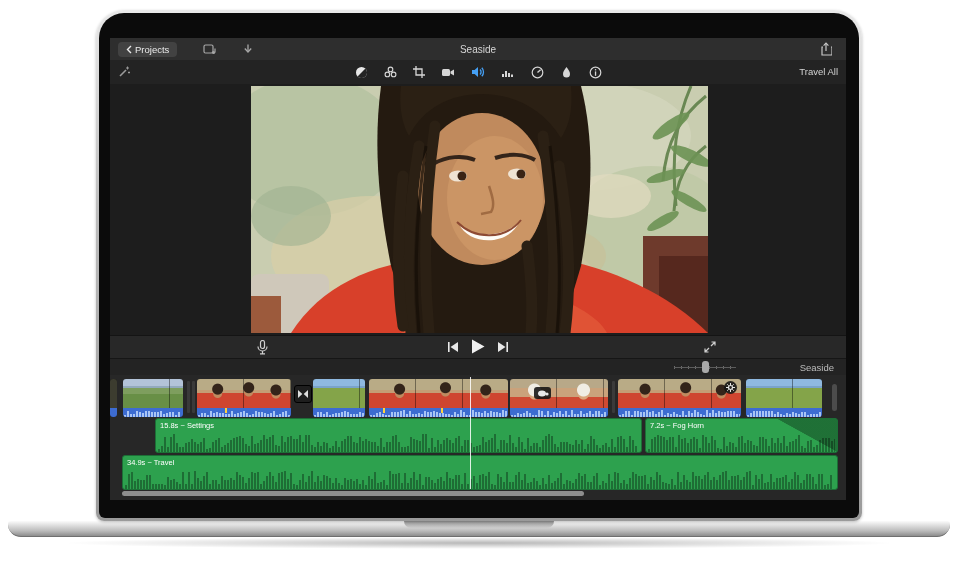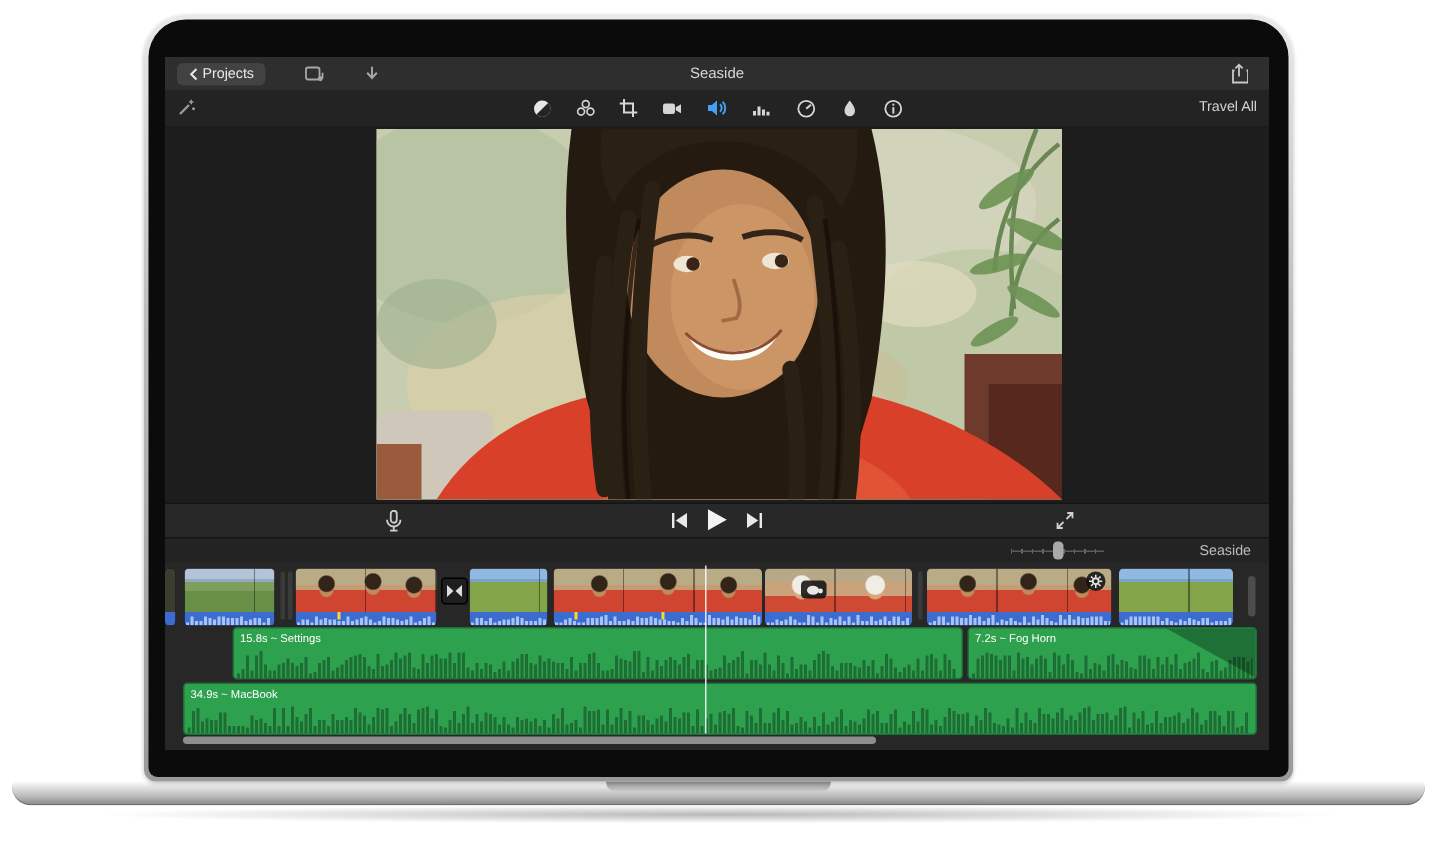--- a/index.html
+++ b/index.html
@@ -855,21 +855,21 @@
                 <div style="width: 2px; height: 76%; background: rgba(0, 0, 0, 0.32);"></div>
                 <div style="width: 2px; height: 74%; background: rgba(0, 0, 0, 0.32);"></div>
                 <div style="width: 2px; height: 72%; background: rgba(0, 0, 0, 0.32);"></div>
                 <div style="width: 2px; height: 57%; background: rgba(0, 0, 0, 0.32);"></div>
                 <div style="width: 2px; height: 68%; background: rgba(0, 0, 0, 0.32);"></div>
               </div>
             <div class="fade"></div>
           </div>
 
           <div class="aclip" style="left:12px;top:80px;width:714px">
-            <div class="aclip-label">34.9s ~ MacBook</div>
+            <div class="aclip-label">34.9s ~ Travel</div>
             <div class="wave">
                 <div style="width: 2px; height: 20%; background: rgba(0, 0, 0, 0.32);"></div>
                 <div style="width: 2px; height: 81%; background: rgba(0, 0, 0, 0.32);"></div>
                 <div style="width: 2px; height: 88%; background: rgba(0, 0, 0, 0.32);"></div>
                 <div style="width: 2px; height: 43%; background: rgba(0, 0, 0, 0.32);"></div>
                 <div style="width: 2px; height: 54%; background: rgba(0, 0, 0, 0.32);"></div>
                 <div style="width: 2px; height: 46%; background: rgba(0, 0, 0, 0.32);"></div>
                 <div style="width: 2px; height: 47%; background: rgba(0, 0, 0, 0.32);"></div>
                 <div style="width: 2px; height: 72%; background: rgba(0, 0, 0, 0.32);"></div>
                 <div style="width: 2px; height: 72%; background: rgba(0, 0, 0, 0.32);"></div>

